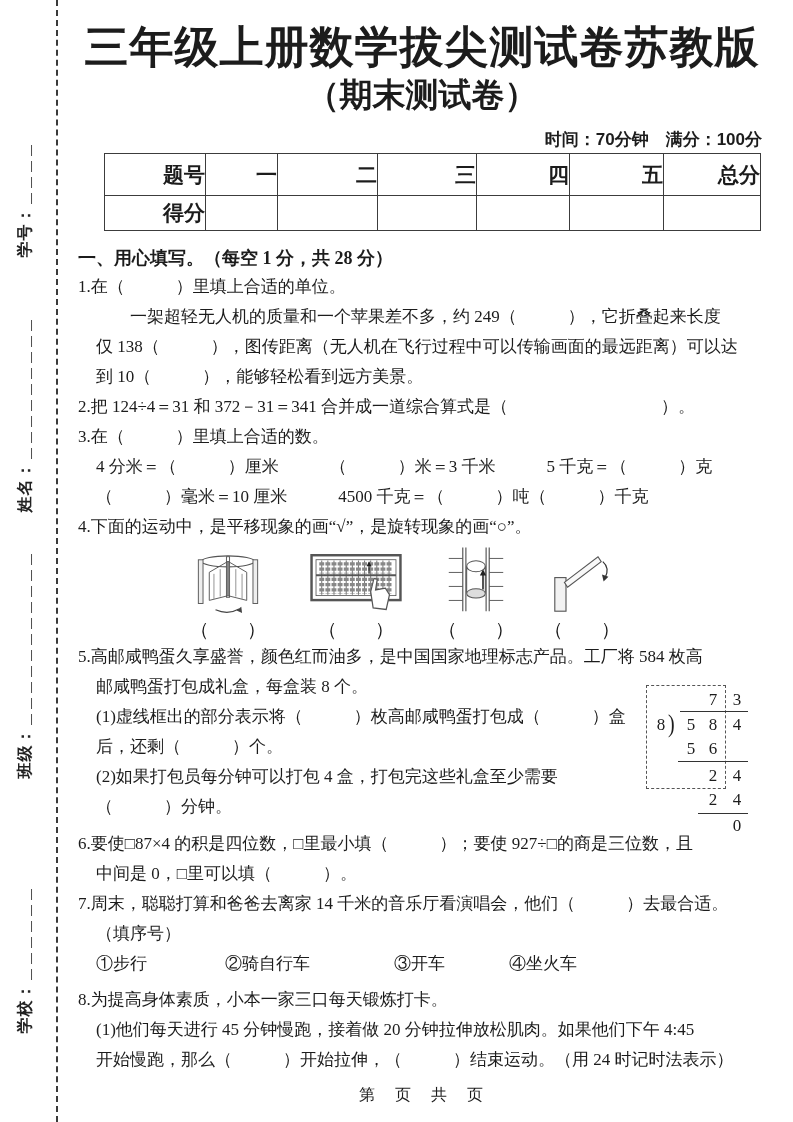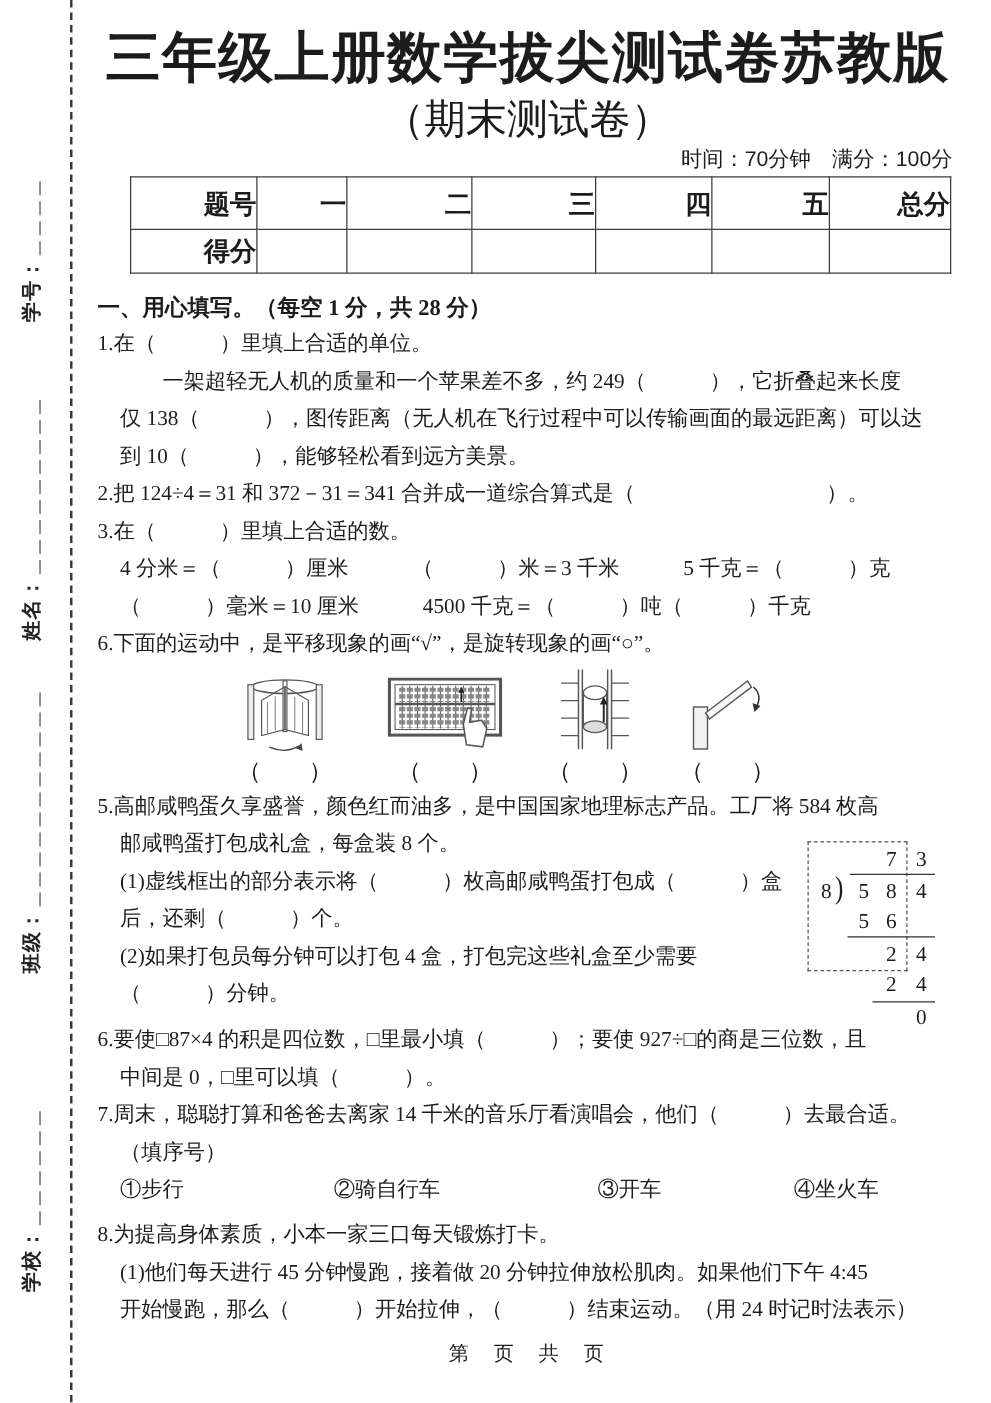--- a/index.html
+++ b/index.html
@@ -11,24 +11,24 @@
   .side-field{position:absolute;left:-94px;width:240px;height:22px;
               transform:rotate(-90deg);text-align:center;font-size:16px;
               white-space:nowrap;color:#222;}
   .side-field .lbl{font-weight:bold;letter-spacing:1px;}
   .side-field .bl{letter-spacing:0;}
   
   .content{position:absolute;left:78px;top:0;width:688px;}
   .title{margin-top:22px;text-align:center;font-size:44px;line-height:50px;
          font-weight:900;font-family:"Liberation Sans","DejaVu Sans",sans-serif;
          letter-spacing:1px;}
-  .subtitle{text-align:center;font-size:33px;line-height:46px;font-weight:400;
+  .subtitle{text-align:center;font-size:33px;line-height:46px;font-weight:700;
             font-family:"Liberation Sans","DejaVu Sans",sans-serif;}
-  .meta{text-align:right;padding-right:4px;font-size:17px;
-        line-height:20px;font-weight:normal;
+  .meta{margin-top:12px;text-align:right;padding-right:4px;font-size:17px;
+        line-height:20px;font-weight:bold;
         font-family:"Liberation Sans","DejaVu Sans",sans-serif;}
   table.score{border-collapse:collapse;margin-left:26px;margin-top:3px;}
   table.score td{border:1.6px solid #3c3c3c;text-align:right;
                  font-size:21px;font-weight:bold;padding:0;}
   table.score tr.hd td{height:41px;}
   table.score tr.sc td{height:34px;font-family:Liberation Mono, monospace;}
   .c0{width:100px}.c1{width:71px}.c2{width:99px}.c3{width:98px}
   .c4{width:92px}.c5{width:93px}.c6{width:96px}
   
   .sec-head{margin-top:13px;font-size:18px;line-height:28px;font-weight:bold;}
@@ -51,21 +51,21 @@
          transform:scaleY(1.25);}
   .hl1{position:absolute;left:36px;top:74px;width:70px;height:0;
        border-top:1.6px solid #333;}
   .hl2{position:absolute;left:56px;top:126px;width:50px;height:0;
        border-top:1.6px solid #333;}
   .dashed-frame{position:absolute;left:4px;top:-2px;width:78px;height:102px;
                 border:1.6px dashed #555;}
   .r1{top:2px}.r2{top:27px}.r3{top:51px}.r4{top:78px}.r5{top:102px}.r6{top:128px}
   .k1{left:40px}.k2{left:62px}.k3{left:86px}.kd{left:10px}
   
-  .opts{display:flex;font-size:17px;line-height:30px;gap:42px;}
+  .opts{display:flex;font-size:17px;line-height:30px;}
   .opts span{white-space:nowrap;}
   .o1{margin-left:18px}.o2{margin-left:78px}.o3{margin-left:84px}.o4{margin-left:64px}
   .footer{margin-top:10px;text-align:center;font-size:16px;letter-spacing:2px;
           font-family:"Liberation Sans","DejaVu Sans",sans-serif;}
 </style>
 </head>
 <body>
 
 <div class="seal-line"></div>
 
@@ -124,21 +124,21 @@
     <div class="ln">2.把 124÷4＝31 和 372－31＝341 合并成一道综合算式是（　　　　　　　　　）。</div>
   </div>
 
   <div class="q">
     <div class="ln">3.在（　　　）里填上合适的数。</div>
     <div class="ln ind">4 分米＝（　　　）厘米　　　（　　　）米＝3 千米　　　5 千克＝（　　　）克</div>
     <div class="ln ind">（　　　）毫米＝10 厘米　　　4500 千克＝（　　　）吨（　　　）千克</div>
   </div>
 
   <div class="q">
-    <div class="ln">6.下面的运动中，是平移现象的画“√”，是旋转现象的画“○”。</div>
+    <div class="ln">4.下面的运动中，是平移现象的画“√”，是旋转现象的画“○”。</div>
     <div class="figs">
 
       <div class="fig">
         <svg width="92" height="64" viewBox="0 0 92 82">
           <ellipse cx="46" cy="12" rx="34" ry="7" fill="none" stroke="#555" stroke-width="1.5"></ellipse>
           <rect x="8" y="10" width="6" height="56" fill="#eee" stroke="#555" stroke-width="1.2"></rect>
           <rect x="78" y="10" width="6" height="56" fill="#eee" stroke="#555" stroke-width="1.2"></rect>
           <rect x="44" y="6" width="4" height="52" fill="#fff" stroke="#555" stroke-width="1.2"></rect>
           <polygon points="46,12 22,26 22,62 46,56" fill="none" stroke="#555" stroke-width="1.2"></polygon>
           <polygon points="46,12 70,26 70,62 46,56" fill="none" stroke="#555" stroke-width="1.2"></polygon>

